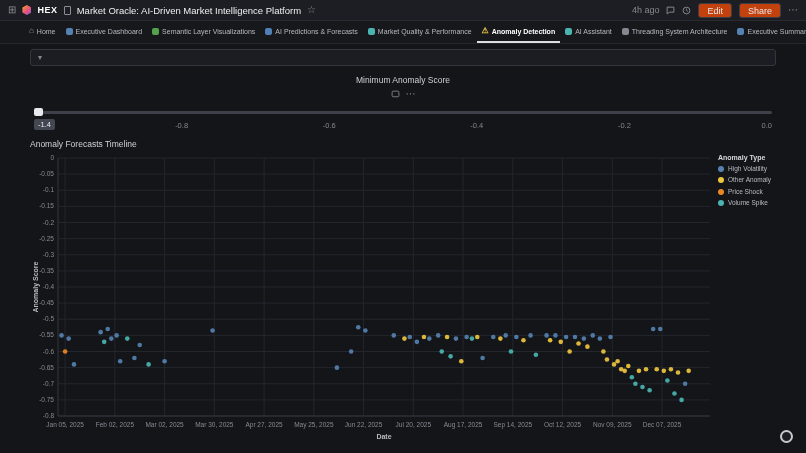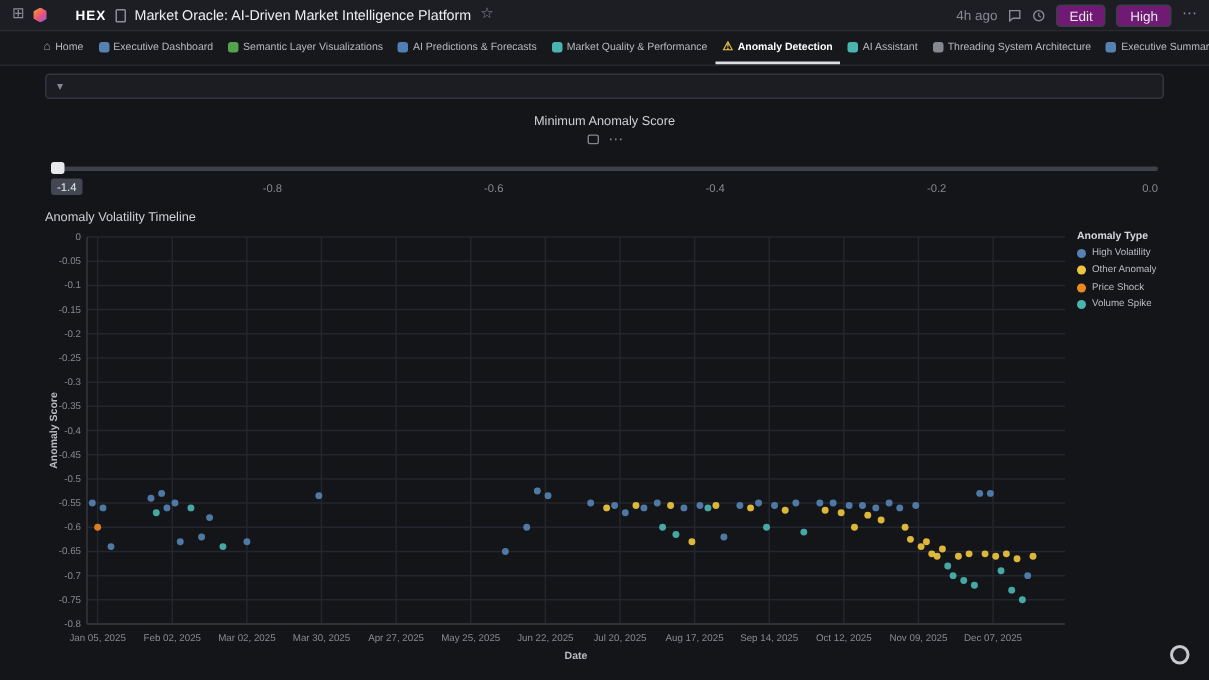--- a/index.html
+++ b/index.html
@@ -10,30 +10,30 @@
     position:relative;
   }
   
   .topbar {
     height:21px; background:#1d1e23; border-bottom:1px solid #2a2b31;
     display:flex; align-items:center; padding:0 8px; font-size:9px; gap:6px;
   }
   .tb-left { display:flex; align-items:center; gap:6px; flex:1; min-width:0; }
   .tb-right { display:flex; align-items:center; gap:7px; }
   .tb-icn { color:#8b8e96; font-size:10px; line-height:1; cursor:pointer; display:flex; align-items:center; }
-  .hexlogo { display:flex; align-items:center; gap:19px; cursor:pointer; }
+  .hexlogo { display:flex; align-items:center; gap:6px; cursor:pointer; }
   .hexmark { width:9px; height:10px; display:inline-block;
     background:linear-gradient(135deg,#f5a623 0%,#e8547a 55%,#8e5bd9 100%);
     clip-path:polygon(50% 0,100% 25%,100% 75%,50% 100%,0 75%,0 25%); }
   .hexword { font-weight:bold; font-size:9px; letter-spacing:.6px; color:#fff; }
   .doc { width:7px; height:9px; border:1px solid #8b8e96; border-radius:1px; display:inline-block; }
   .title { font-size:9.5px; font-weight:normal; color:#eceef1; white-space:nowrap; overflow:hidden; text-overflow:ellipsis; }
   .muted { color:#85888f; }
   .btn {
-    background:#701a75; border:1px solid #3b3e46; border-radius:3px;
+    background:#c2410c; border:1px solid #3b3e46; border-radius:3px;
     color:#e6e7ea; font-size:9px; padding:1px 8px; height:15px; line-height:12px;
     font-family:"Liberation Sans", sans-serif; cursor:pointer;
   }
   
   .tabbar {
     height:23px; display:flex; align-items:stretch; padding:0 24px;
     background:#17181c; border-bottom:1px solid #26272d; white-space:nowrap; overflow:hidden;
   }
   .tab {
     display:flex; align-items:center; gap:3px; padding:0 5px; font-size:7px;
@@ -96,21 +96,21 @@
           <path d="M2 2h12v9H6l-4 3z" fill="none" stroke="#8b8e96" stroke-width="1.6"></path>
         </svg>
     </span>
     <span class="tb-icn">
       <svg width="9" height="9" viewBox="0 0 16 16">
           <circle cx="8" cy="8" r="6" fill="none" stroke="#8b8e96" stroke-width="1.6"></circle>
           <path d="M8 4.5V8l2.5 1.8" fill="none" stroke="#8b8e96" stroke-width="1.4"></path>
         </svg>
     </span>
     <button class="btn">Edit</button>
-    <button class="btn">High</button>
+    <button class="btn">Share</button>
     <span class="tb-icn">⋯</span>
   </div>
 </header>
 
 <nav class="tabbar" id="tabbar">
     <div class="tab">
       <span class="tab-glyph" style="color: rgb(155, 158, 166);">⌂</span>
       <span>Home</span>
     </div>
     <div class="tab">
@@ -175,21 +175,21 @@
       <span class="chip">-1.4</span>
     <span class="tick" style="left: 20%; transform: translateX(-50%);">-0.8</span>
         <span class="tick" style="left: 40%; transform: translateX(-50%);">-0.6</span>
         <span class="tick" style="left: 60%; transform: translateX(-50%);">-0.4</span>
         <span class="tick" style="left: 80%; transform: translateX(-50%);">-0.2</span>
         <span class="tick" style="left: 100%; transform: translateX(-100%);">0.0</span>
       </div>
   </section>
 
   <section class="chartcard">
-    <div class="ctitle">Anomaly Volatility Timeline</div>
+    <div class="ctitle">Anomaly Forecasts Timeline</div>
     <div class="chartwrap">
       <svg id="chart" width="686" height="290">
           <line x1="28" x2="680" y1="6" y2="6" stroke="#24262d" stroke-width="1"></line>
           <text x="24" y="8" text-anchor="end" fill="#878a92" font-size="6.5">0</text>
           <line x1="28" x2="680" y1="22.125" y2="22.125" stroke="#24262d" stroke-width="1"></line>
           <text x="24" y="24.125" text-anchor="end" fill="#878a92" font-size="6.5">-0.05</text>
           <line x1="28" x2="680" y1="38.25" y2="38.25" stroke="#24262d" stroke-width="1"></line>
           <text x="24" y="40.25" text-anchor="end" fill="#878a92" font-size="6.5">-0.1</text>
           <line x1="28" x2="680" y1="54.37500000000001" y2="54.37500000000001" stroke="#24262d" stroke-width="1"></line>
           <text x="24" y="56.37500000000001" text-anchor="end" fill="#878a92" font-size="6.5">-0.15</text>

